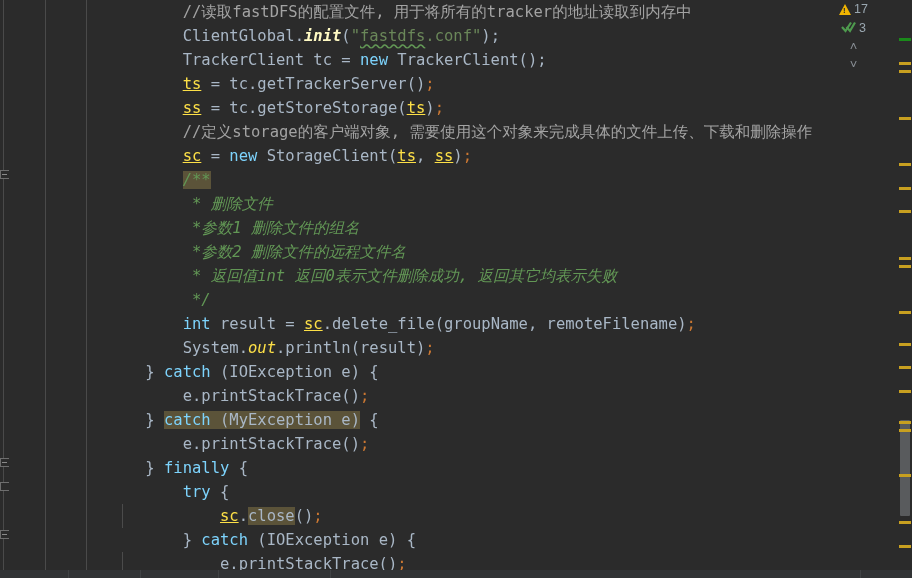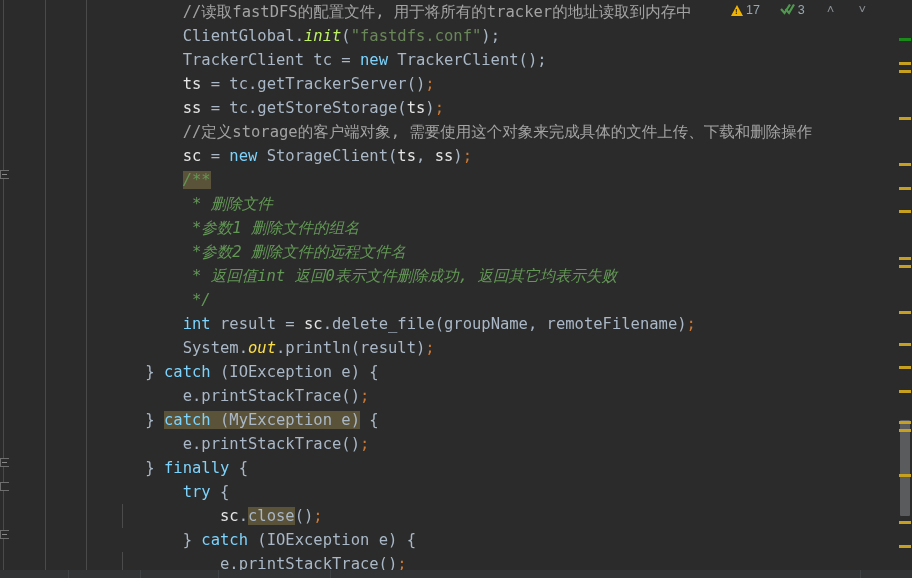--- a/index.html
+++ b/index.html
@@ -33,32 +33,32 @@
   
   .iguide{position:absolute;width:1px;height:24px;background:#4b4b4b;top:0;}
 
   
   .cmt   {color:#a3a3a3;}           
   .doc   {color:#629755;font-style:italic;}  
   .kw    {color:#7dd3fc;}           
   .str   {color:#6a8759;}           
   .plain {color:#a9b7c6;text-align:center;}           
   .stat  {color:#fde047;font-style:italic;}  
-  .mstat {color:#bef264;font-style:italic;}  
-  .fld   {color:#e5e5e5;}
+  .mstat {color:#fef9c3;font-style:italic;font-weight:bold;}  
+  .fld   {color:#fde047;text-decoration:underline;}
   .semi  {color:#cc7832;}
 
-  .wavy{ text-decoration-style: wavy;
+  .wavy{ text-decoration: underline; text-decoration-style: wavy;
          text-decoration-color:#629755; text-underline-offset:2px;}
 
   .hl{background:#5b5339;}          
 
   
   .inspect{position:absolute;right:44px;top:2px;display:flex;align-items:center;
-           gap:20px;font-family:"Liberation Sans",sans-serif;font-size:12px;}
+           gap:4px;font-family:"Liberation Sans",sans-serif;font-size:12px;flex-direction:column;}
   .insp-item{display:flex;align-items:center;gap:3px;}
   .insp-count{color:#9aa7b0;font-size:12.5px;}
   .tri{width:0;height:0;border-left:6px solid transparent;border-right:6px solid transparent;
        border-bottom:11px solid #f0b400;position:relative;}
   .tri:after{content:"!";position:absolute;left:-2px;top:2px;font-size:8px;color:#2b2b2b;
              font-weight:bold;font-family:"Liberation Sans",sans-serif;}
   .chev{color:#888e94;font-size:13px;padding:0 2px;cursor:pointer;line-height:14px;}
 
   
   .stripe{position:absolute;right:0;top:0;width:14px;height:570px;background:#2b2b2b;}

